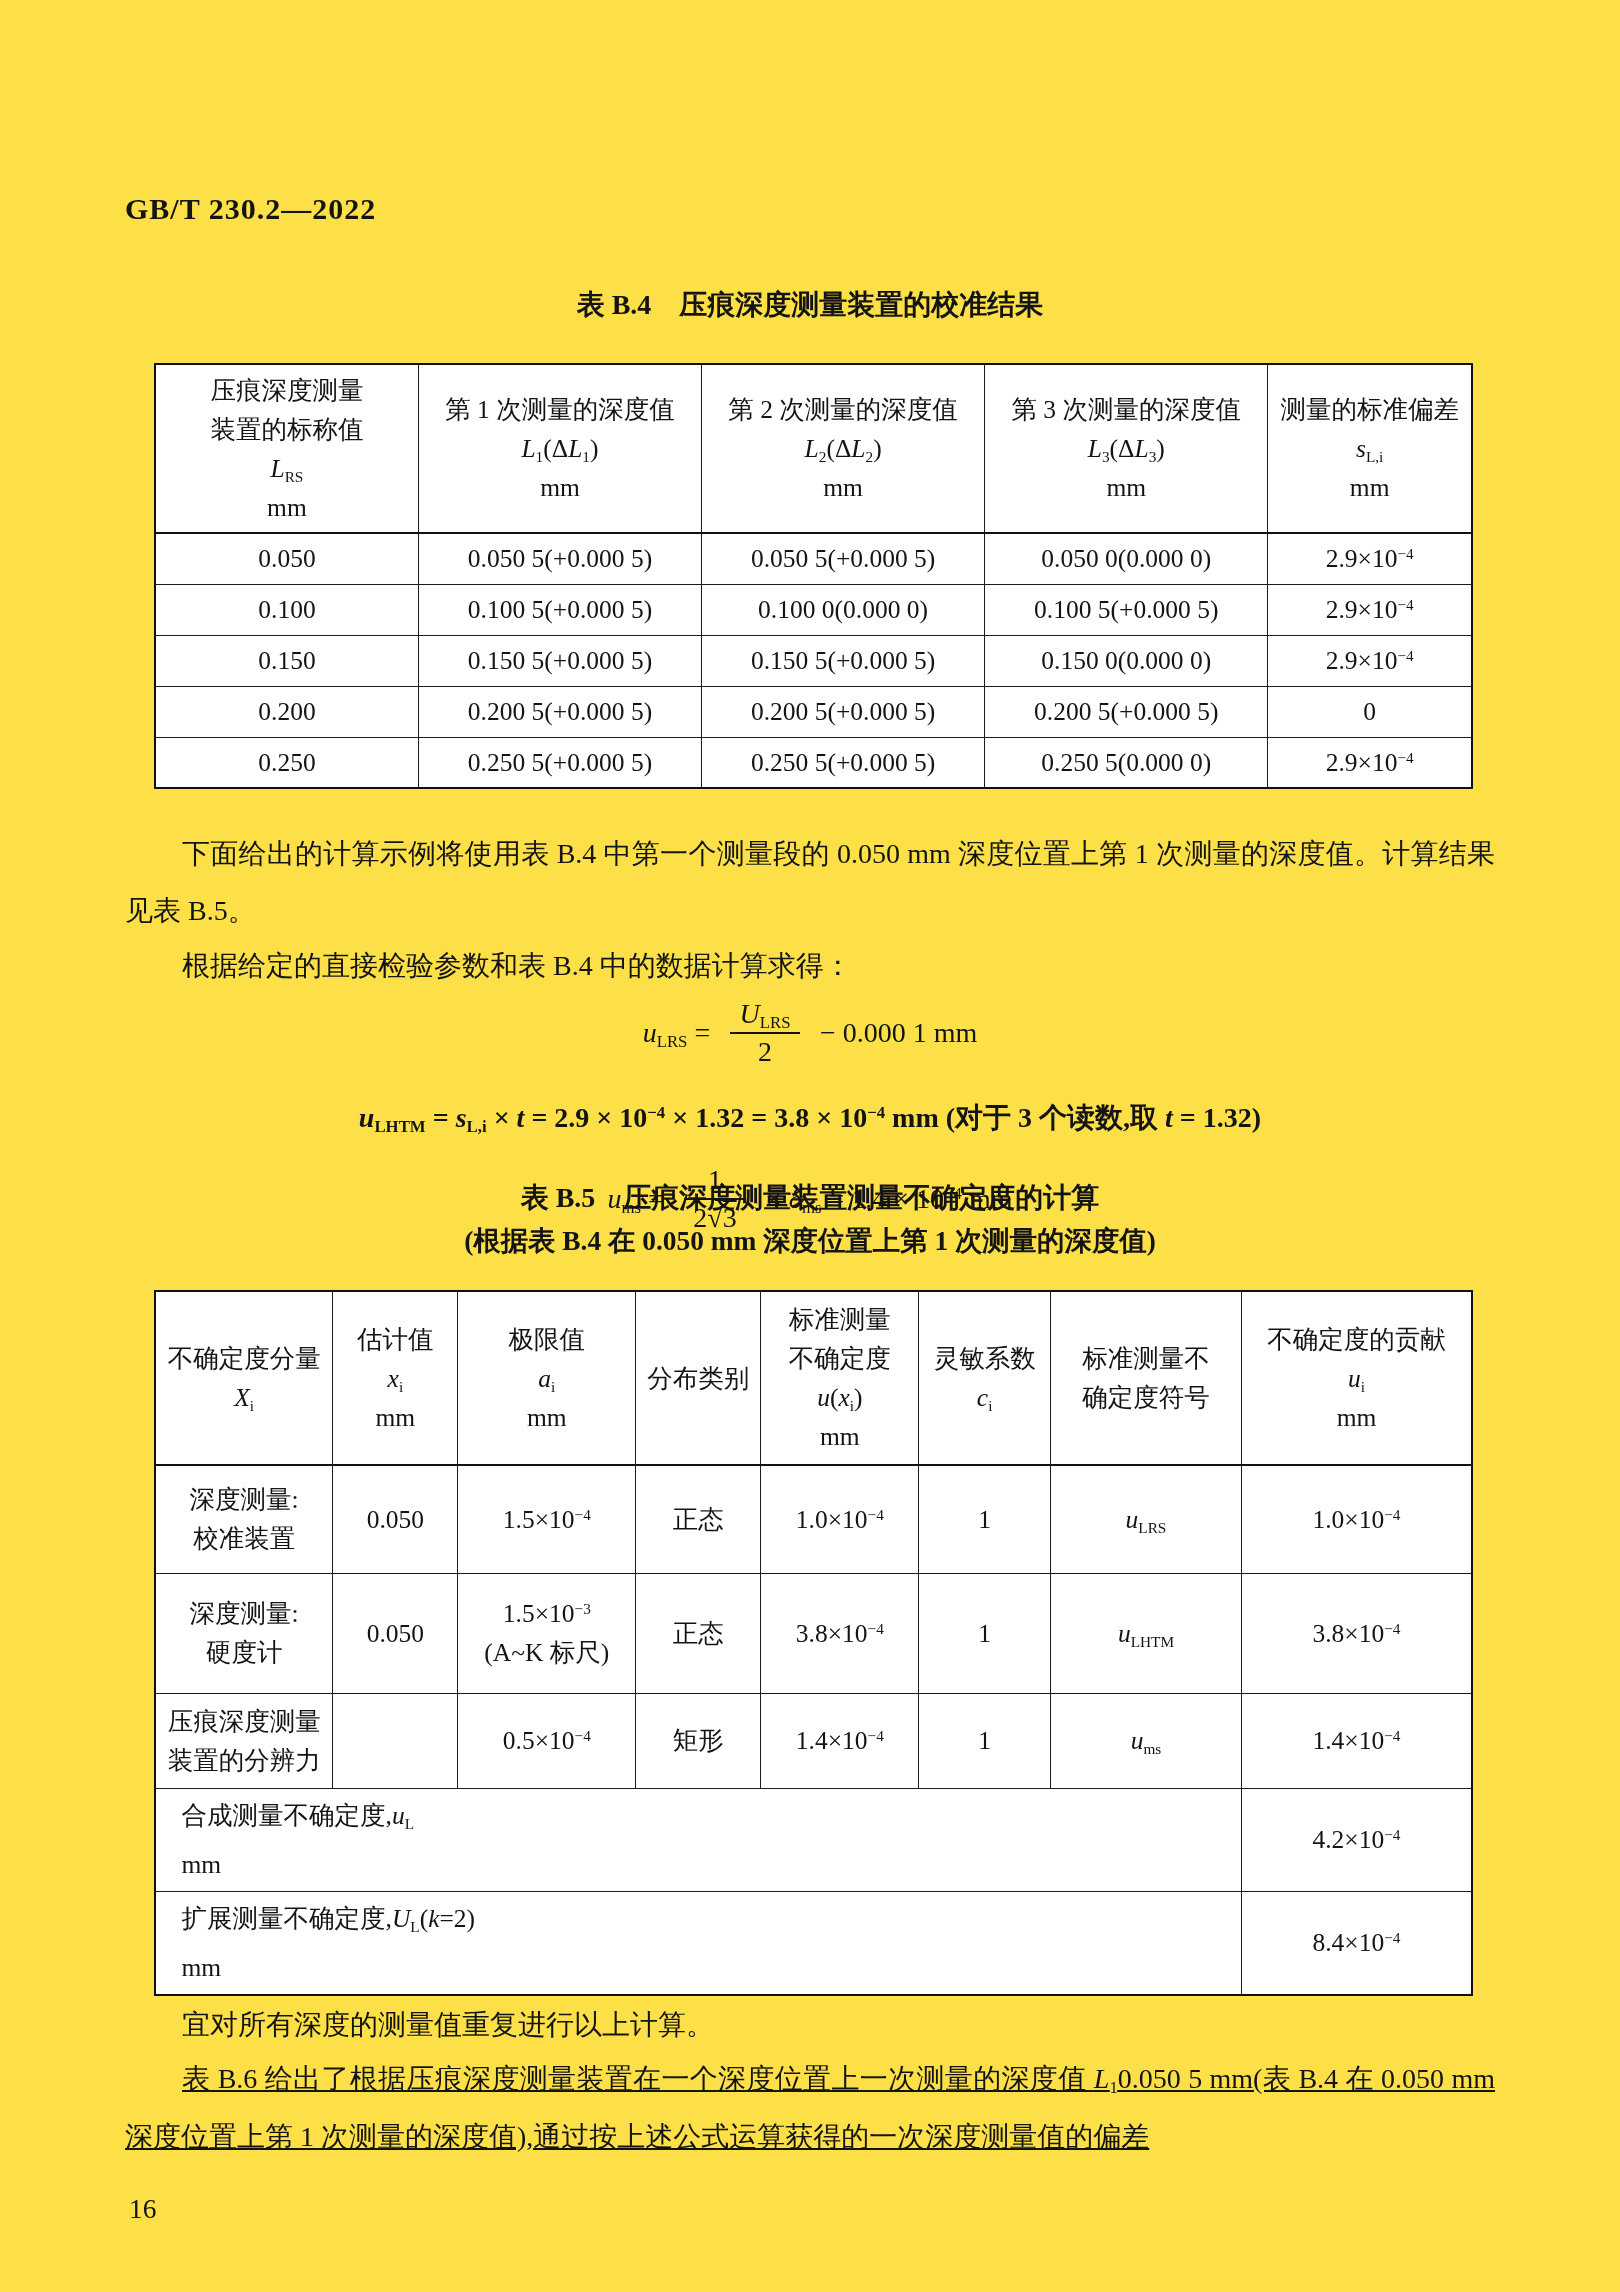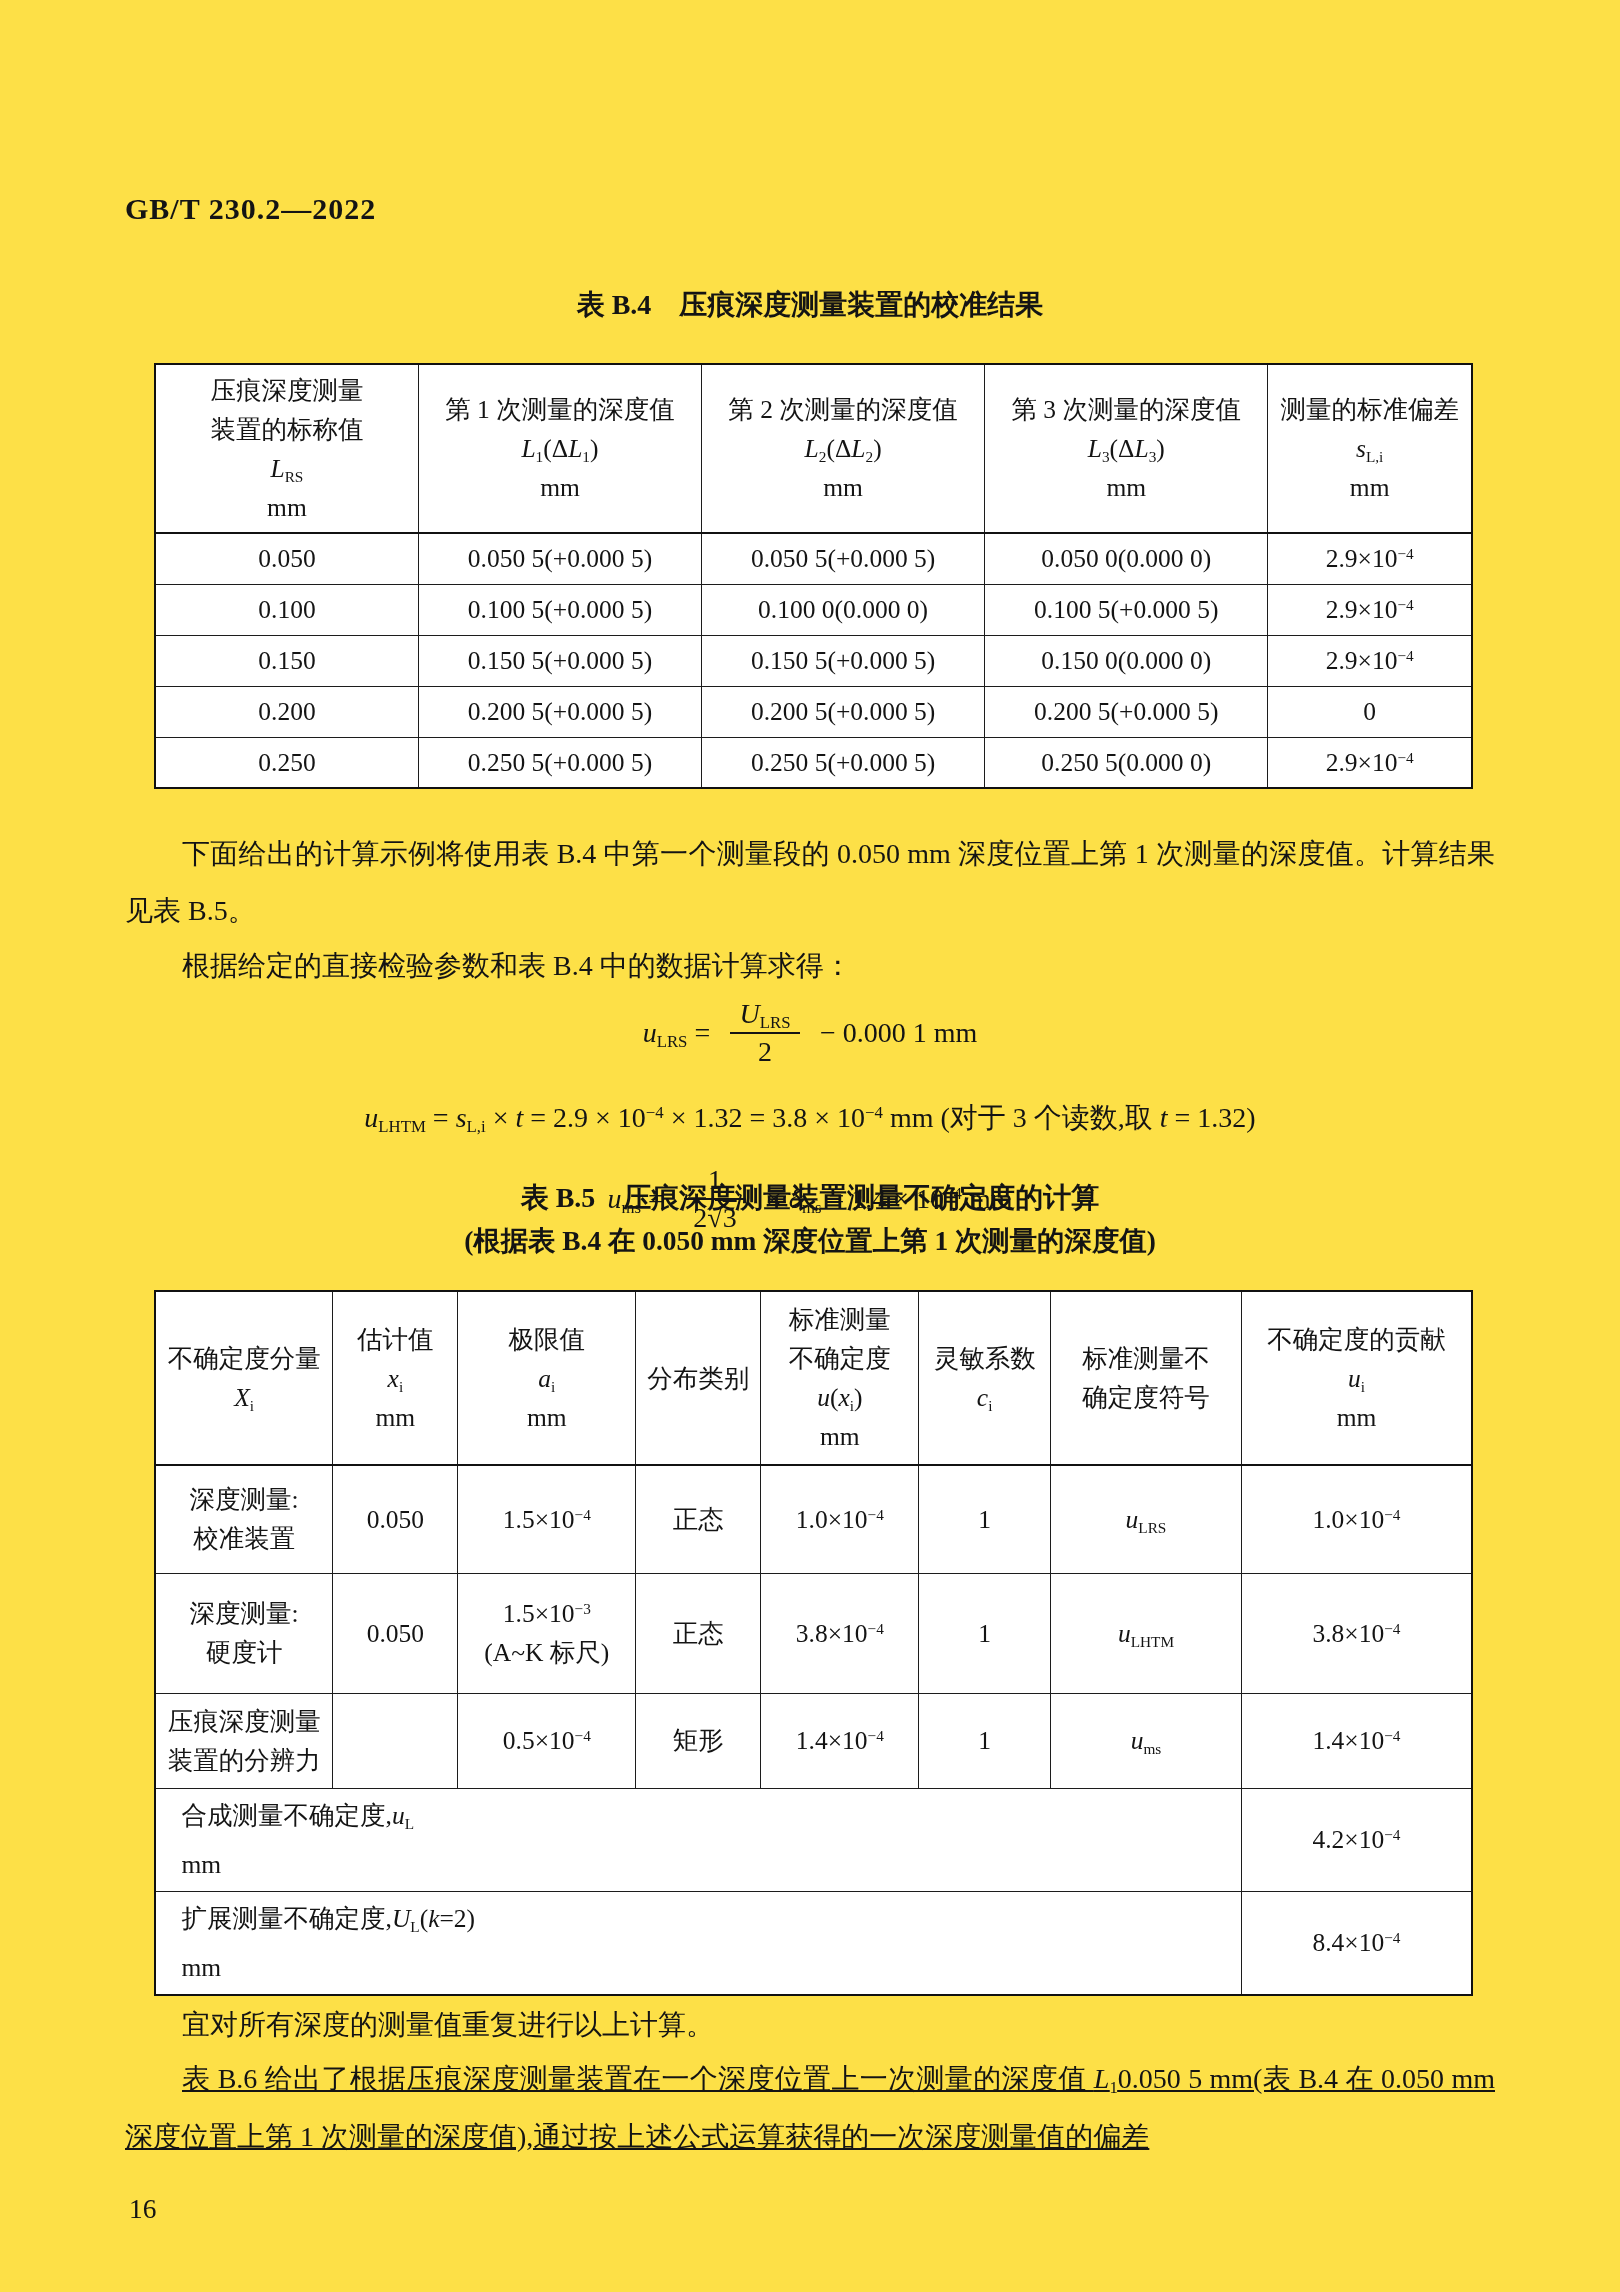--- a/index.html
+++ b/index.html
@@ -59,21 +59,21 @@
   .p2{top:937px;}
   .p3{top:1996px;width:1372px;}
   .p4{top:2050px;line-height:58px;text-decoration:underline;}
   .page-num{position:absolute;left:129px;top:2194px;font-size:27.4px;}
 
   .formula{
     position:absolute;left:0;right:0;display:flex;justify-content:center;
     align-items:center;font-size:28px;
   }
   .f1{top:982px;height:102px;}
-  .f2{top:1096px;height:43px;}
+  .f2{top:1096px;height:43px;font-weight:bold;}
   .f3{top:1145px;height:108px;}
   .formula .gap{margin:0 9.8px;}
   .frac{display:inline-flex;flex-direction:column;text-align:center;vertical-align:middle;margin:0 9.8px;}
   .frac .num{border-bottom:2.2px solid #141414;padding:0 9.8px 2px 9.8px;}
   .frac .den{padding:2px 9.8px 0 9.8px;}
   sub{font-size:0.6em;vertical-align:-0.3em;line-height:0;}
   sup{font-size:0.6em;vertical-align:0.55em;line-height:0;}
   i{font-family:"Liberation Serif","DejaVu Serif",serif;}
   .ov{text-decoration:overline;}
 </style>

